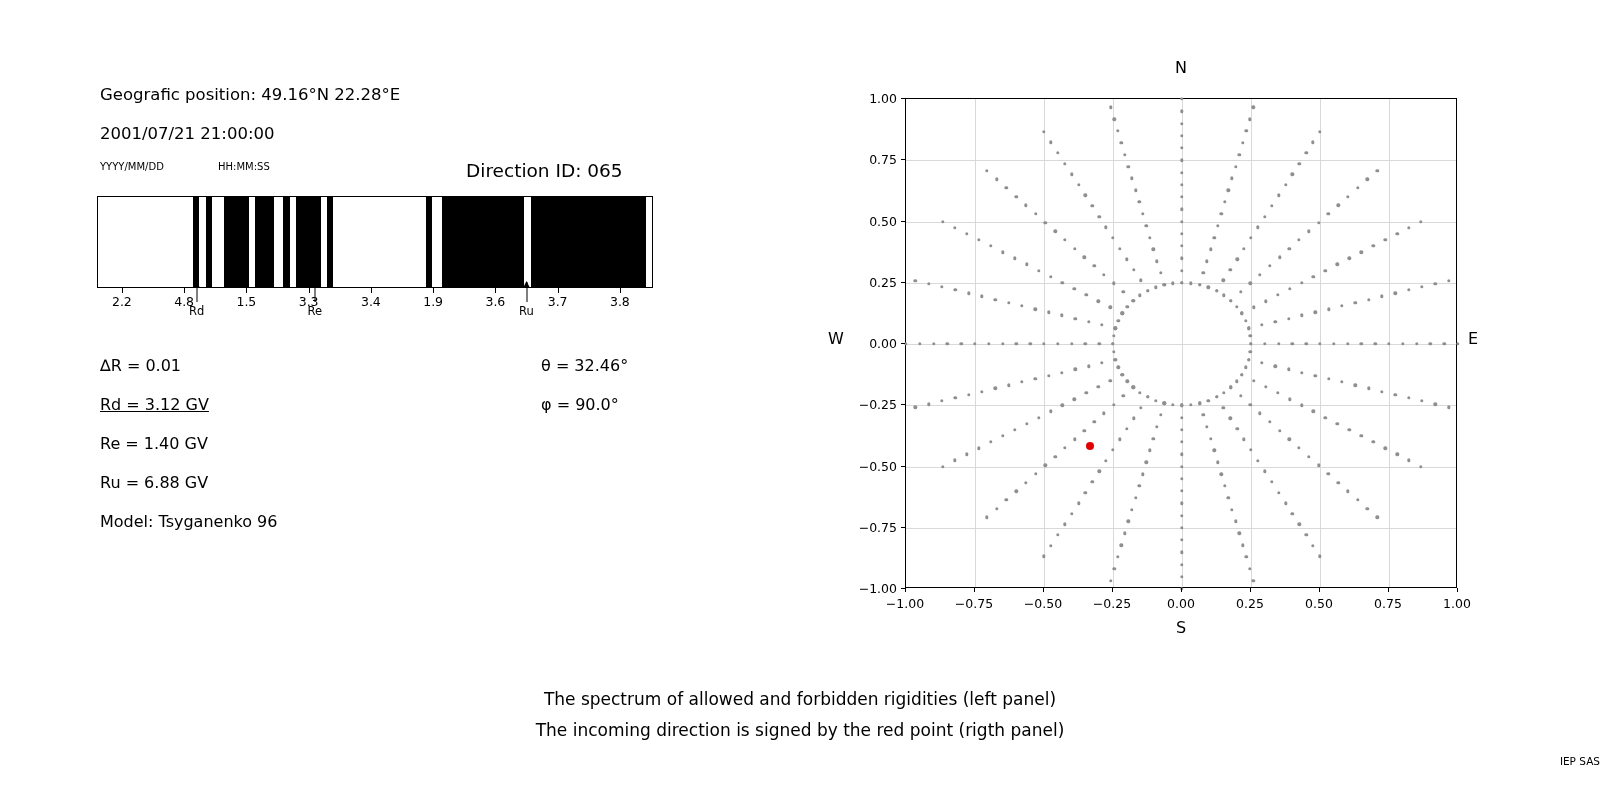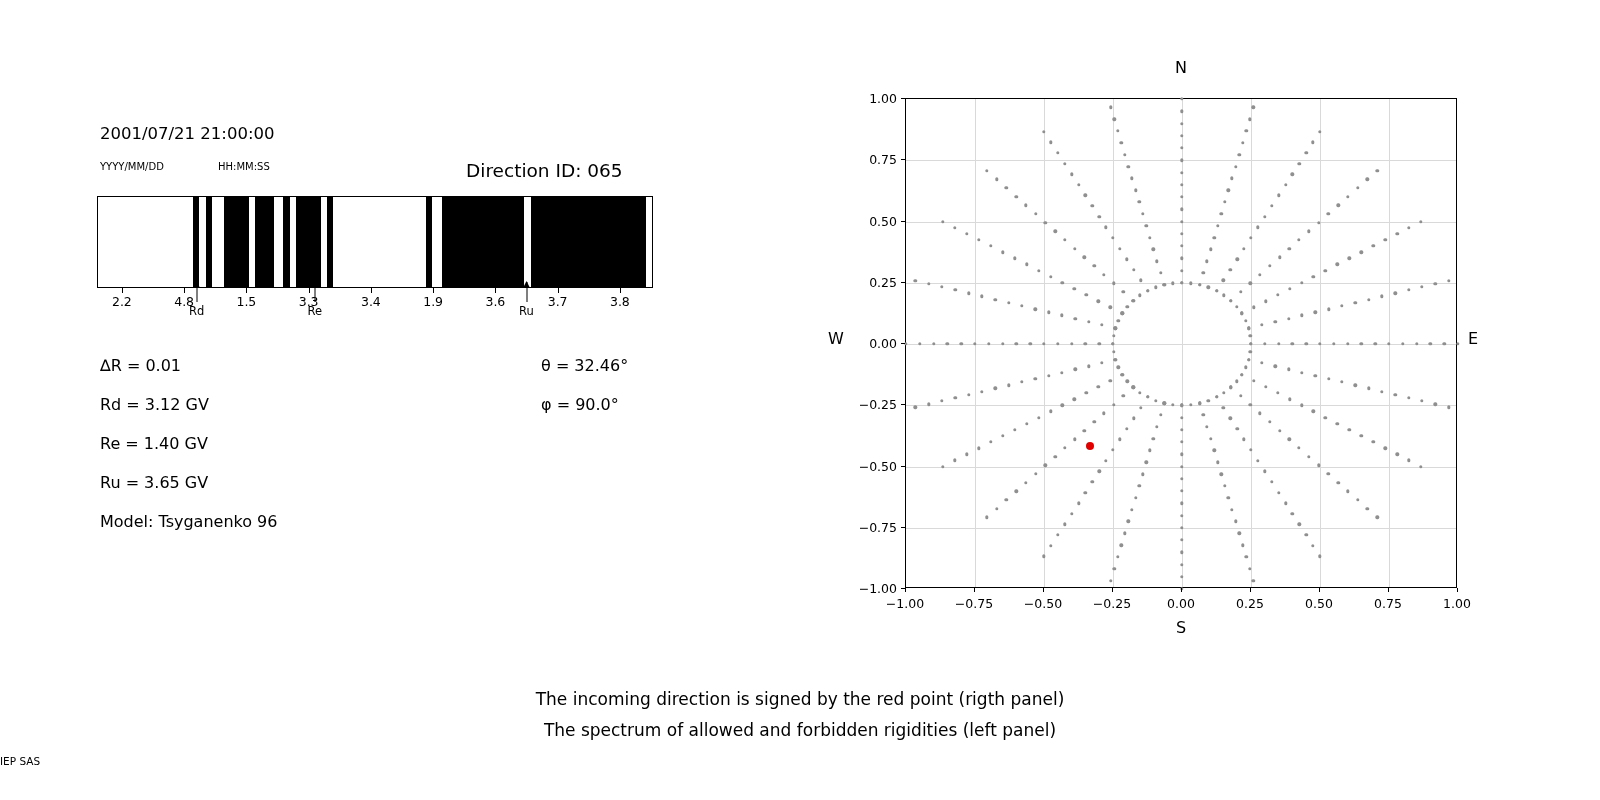--- a/index.html
+++ b/index.html
@@ -56,21 +56,21 @@
     border-bottom: 6px solid #000;
   }
   .marker .mlabel {
     position: absolute; top: 22px; left: 50%; transform: translateX(-50%);
     font-size: 11.5px; white-space: nowrap;
   }
 
   
   .readout { position: absolute; font-size: 16px; white-space: nowrap; }
   #ro-dr  { left: 100px; top: 356px; }
-  #ro-rd  { left: 100px; top: 395px; }
+  #ro-rd  { left: 100px; top: 395px; text-decoration: underline; }
   #ro-re  { left: 100px; top: 434px; }
   #ro-ru  { left: 100px; top: 473px; }
   #ro-model { left: 100px; top: 512px; }
   #ro-theta { left: 541px; top: 356px; }
   #ro-phi   { left: 541px; top: 395px; }
 
   
   #right-panel { left: 820px; top: 50px; width: 700px; height: 610px; }
   #plot-frame {
     position: absolute; left: 85px; top: 48px;
@@ -102,27 +102,28 @@
   }
   .compass { position: absolute; font-size: 16px; }
   #compass-n { left: 361px; top: 8px; transform: translateX(-50%); }
   #compass-s { left: 361px; top: 568px; transform: translateX(-50%); }
   #compass-w { left: 8px;  top: 288px; transform: translateY(-50%); }
   #compass-e { left: 648px; top: 288px; transform: translateY(-50%); }
 
   
   #caption { left: 0; top: 684px; width: 1600px; text-align: center; }
   #caption .cl { font-size: 17px; line-height: 31px; }
-  #credit { left: 0; top: 755px; width: 1600px; text-align: left; font-size: 10.5px; }
+  #credit { left: 0; top: 755px; width: 1600px; text-align: right; font-size: 10.5px; }
 </style>
 </head>
 <body>
 
 <div class="abs" id="left-panel">
 
+  <div class="abs txt" id="geo-position">Geografic position: 49.16°N 22.28°E</div>
 
   <div class="abs txt" id="datetime">2001/07/21 21:00:00</div>
 
   <div class="abs txt" id="fmt-date">YYYY/MM/DD</div>
 
   <div class="abs txt" id="fmt-time">HH:MM:SS</div>
 
   <div class="abs txt" id="direction-id">Direction ID: 065</div>
 
   <div class="abs" id="spectrum-wrap">
@@ -169,21 +170,21 @@
       </div>
       <div class="marker" style="left: 429.506px; top: -6px; width: 0px;">
         <div class="arrow"></div>
         <div class="mlabel">Ru</div>
       </div>
     </div>
 
   <div class="abs readout" id="ro-dr">∆R = 0.01</div>
   <div class="abs readout" id="ro-rd">Rd = 3.12 GV</div>
   <div class="abs readout" id="ro-re">Re = 1.40 GV</div>
-  <div class="abs readout" id="ro-ru">Ru = 3.65 GV</div>
+  <div class="abs readout" id="ro-ru">Ru = 6.88 GV</div>
   <div class="abs readout" id="ro-model">Model: Tsyganenko 96</div>
   <div class="abs readout" id="ro-theta">θ = 32.46°</div>
   <div class="abs readout" id="ro-phi">φ = 90.0°</div>
 </div>
 
 <div class="abs" id="right-panel">
   <div class="compass" id="compass-n">N</div>
   <div class="compass" id="compass-s">S</div>
   <div class="compass" id="compass-w">W</div>
   <div class="compass" id="compass-e">E</div>
@@ -669,16 +670,16 @@
     <div class="yticklabel" style="left: 23px; width: 54px; top: 231.75px;">0.25</div>
     <div class="axtick ytick" style="left: 81px; top: 170.5px;"></div>
     <div class="yticklabel" style="left: 23px; width: 54px; top: 170.5px;">0.50</div>
     <div class="axtick ytick" style="left: 81px; top: 109.25px;"></div>
     <div class="yticklabel" style="left: 23px; width: 54px; top: 109.25px;">0.75</div>
     <div class="axtick ytick" style="left: 81px; top: 48px;"></div>
     <div class="yticklabel" style="left: 23px; width: 54px; top: 48px;">1.00</div>
   </div>
 
 <div class="abs" id="caption">
+  <div class="cl">The spectrum of allowed and forbidden rigidities (left panel)</div>
   <div class="cl">The incoming direction is signed by the red point (rigth panel)</div>
-  <div class="cl">The spectrum of allowed and forbidden rigidities (left panel)</div>
 </div>
 <div class="abs" id="credit">IEP SAS</div>
 
 </body></html>

